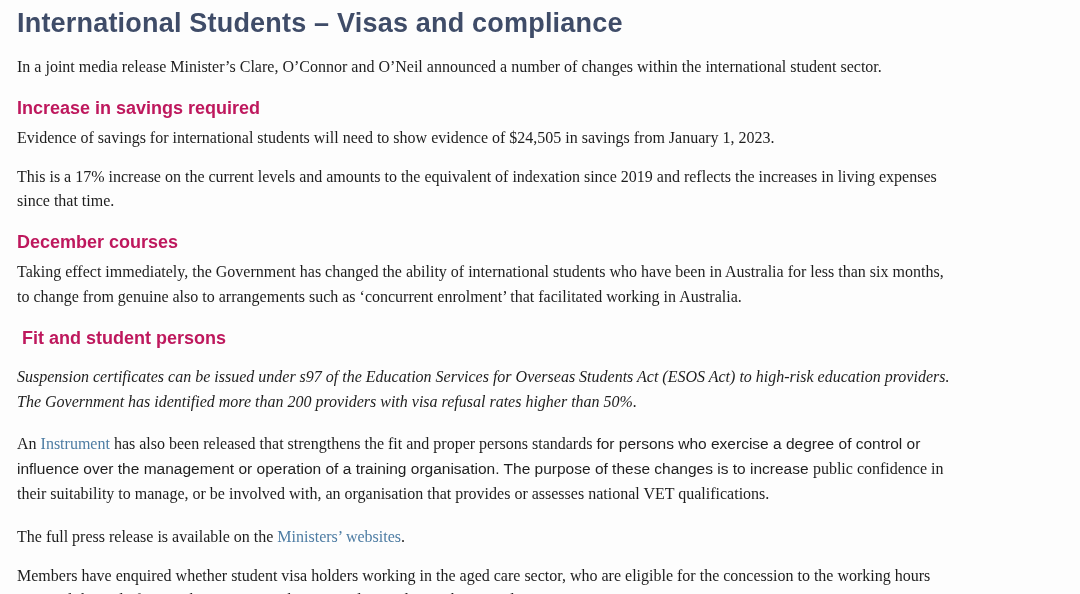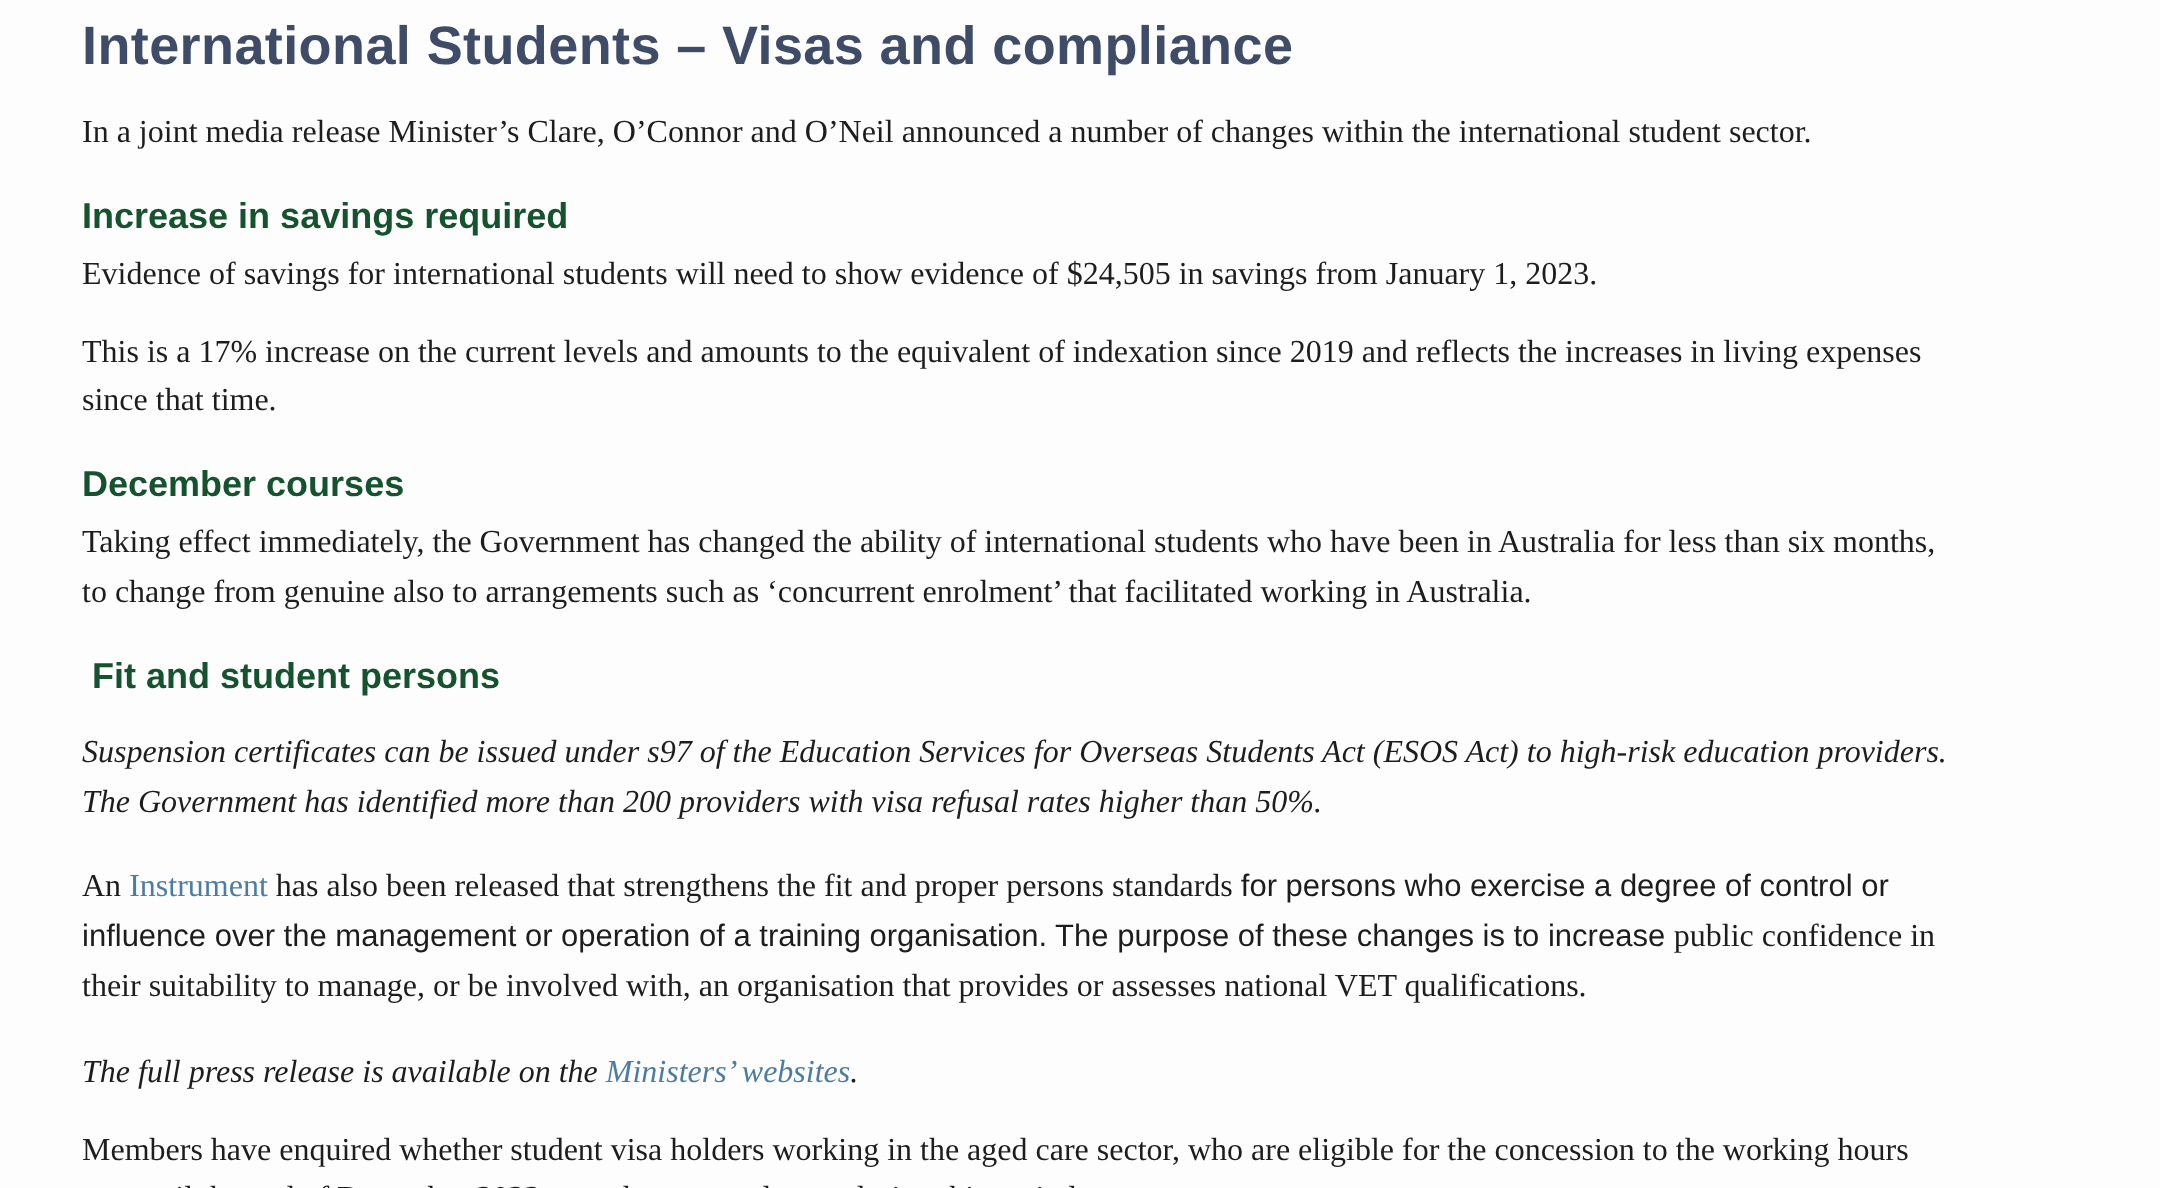--- a/index.html
+++ b/index.html
@@ -11,35 +11,34 @@
     width: 1080px;
     height: 594px;
     overflow: hidden;
     box-sizing: border-box;
   }
   .article {
     box-sizing: border-box;
     width: 972px;
     height: 594px;
     padding: 6px 17px 0 17px;
-    margin-left: 24px;
   }
   .page-title {
     font-family: "Liberation Sans", sans-serif;
     font-weight: 700;
     font-size: 27px;
     letter-spacing: 0.2px;
     color: #3f4c68;
     margin: 2px 0 16px 0;
   }
   .section-heading {
     font-family: "Liberation Sans", sans-serif;
     font-weight: 700;
     font-size: 18px;
-    color: #14532d;
+    color: #be185d;
     margin: 18px 0 7px 0;
   }
   .section-heading.indented {
     padding-left: 5px;
   }
   p.body-text {
     font-family: "Liberation Serif", serif;
     font-size: 16px;
     line-height: 1.55;
     color: #1d1d1d;
@@ -76,18 +75,18 @@
   <h2 class="section-heading">December courses</h2>
 
   <p class="body-text">Taking effect immediately, the Government has changed the ability of international students who have been in Australia for less than six months, to change from genuine also to arrangements such as ‘concurrent enrolment’ that facilitated working in Australia.</p>
 
   <h2 class="section-heading indented">Fit and student persons</h2>
 
   <p class="body-text" style="margin-top: 16px; font-style: italic;">Suspension certificates can be issued under s97 of the Education Services for Overseas Students Act (ESOS Act) to high-risk education providers. The Government has identified more than 200 providers with visa refusal rates higher than 50%.</p>
 
   <p class="body-text" style="margin-top: 18px;"><span>An </span><a class="text-link">Instrument</a><span> has also been released that strengthens the fit and proper persons standards </span><span class="sans-run">for persons who exercise a degree of control or influence over the management or operation of a training organisation. The purpose of these changes is to increase </span><span>public confidence in their suitability to manage, or be involved with, an organisation that provides or assesses national VET qualifications.</span></p>
 
-  <p class="body-text" style="margin-top: 18px; font-style: italic;"><span>The full press release is available on the </span><a class="text-link">Ministers’ websites</a><span>.</span></p>
+  <p class="body-text" style="margin-top: 18px;"><span>The full press release is available on the </span><a class="text-link">Ministers’ websites</a><span>.</span></p>
 
 
   <p class="body-text">Members have enquired whether student visa holders working in the aged care sector, who are eligible for the concession to the working hours cap until the end of December 2023, can change employers during this period.</p>
 
 </div>
 
 </body></html>

